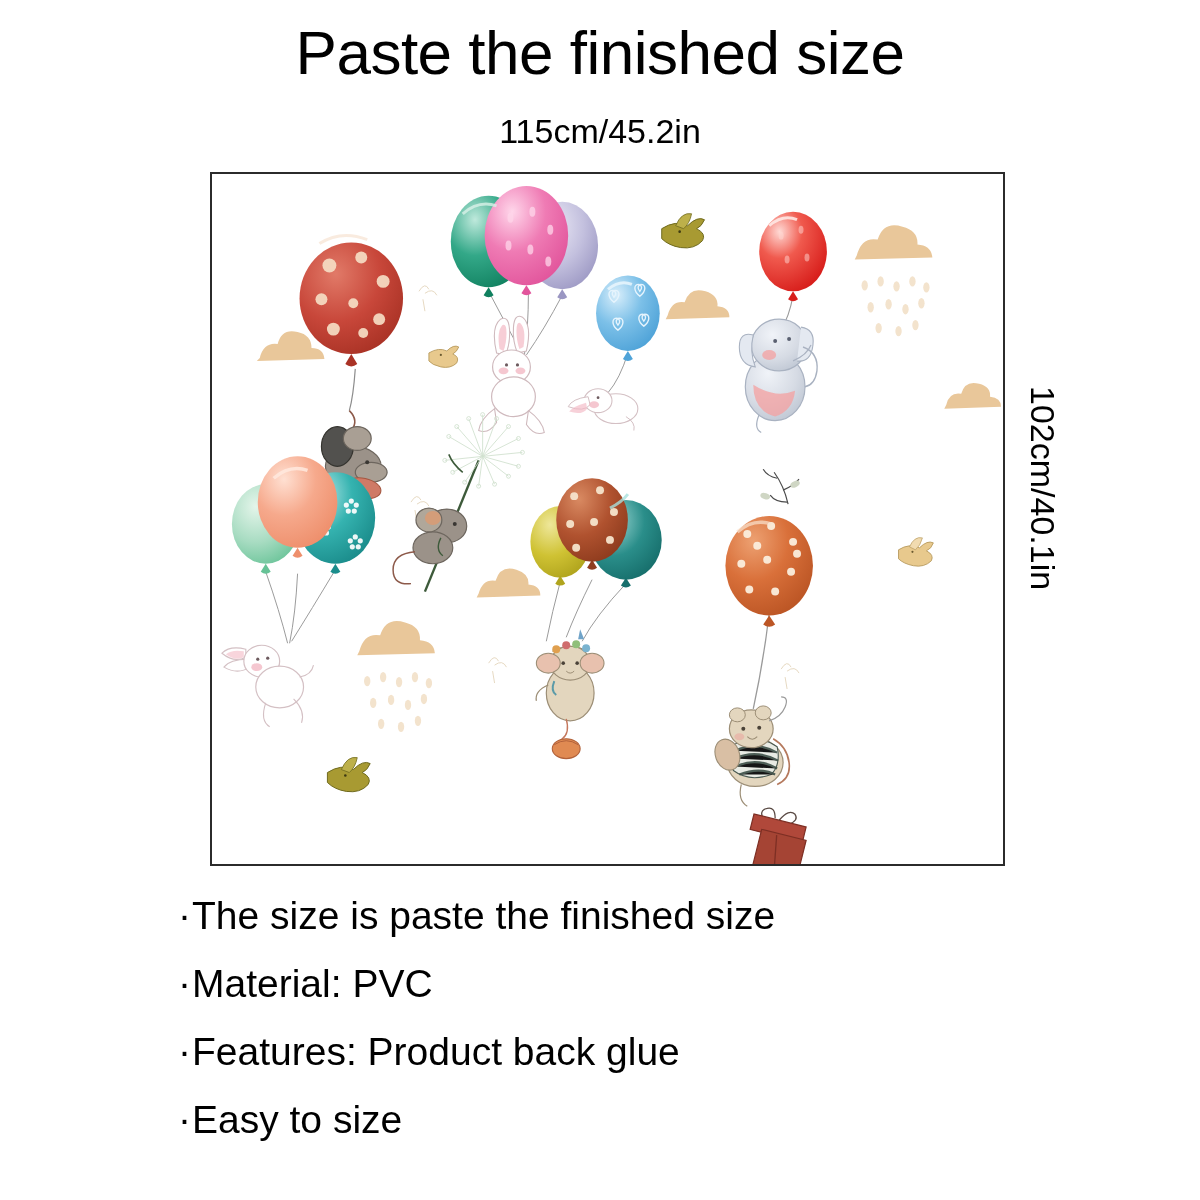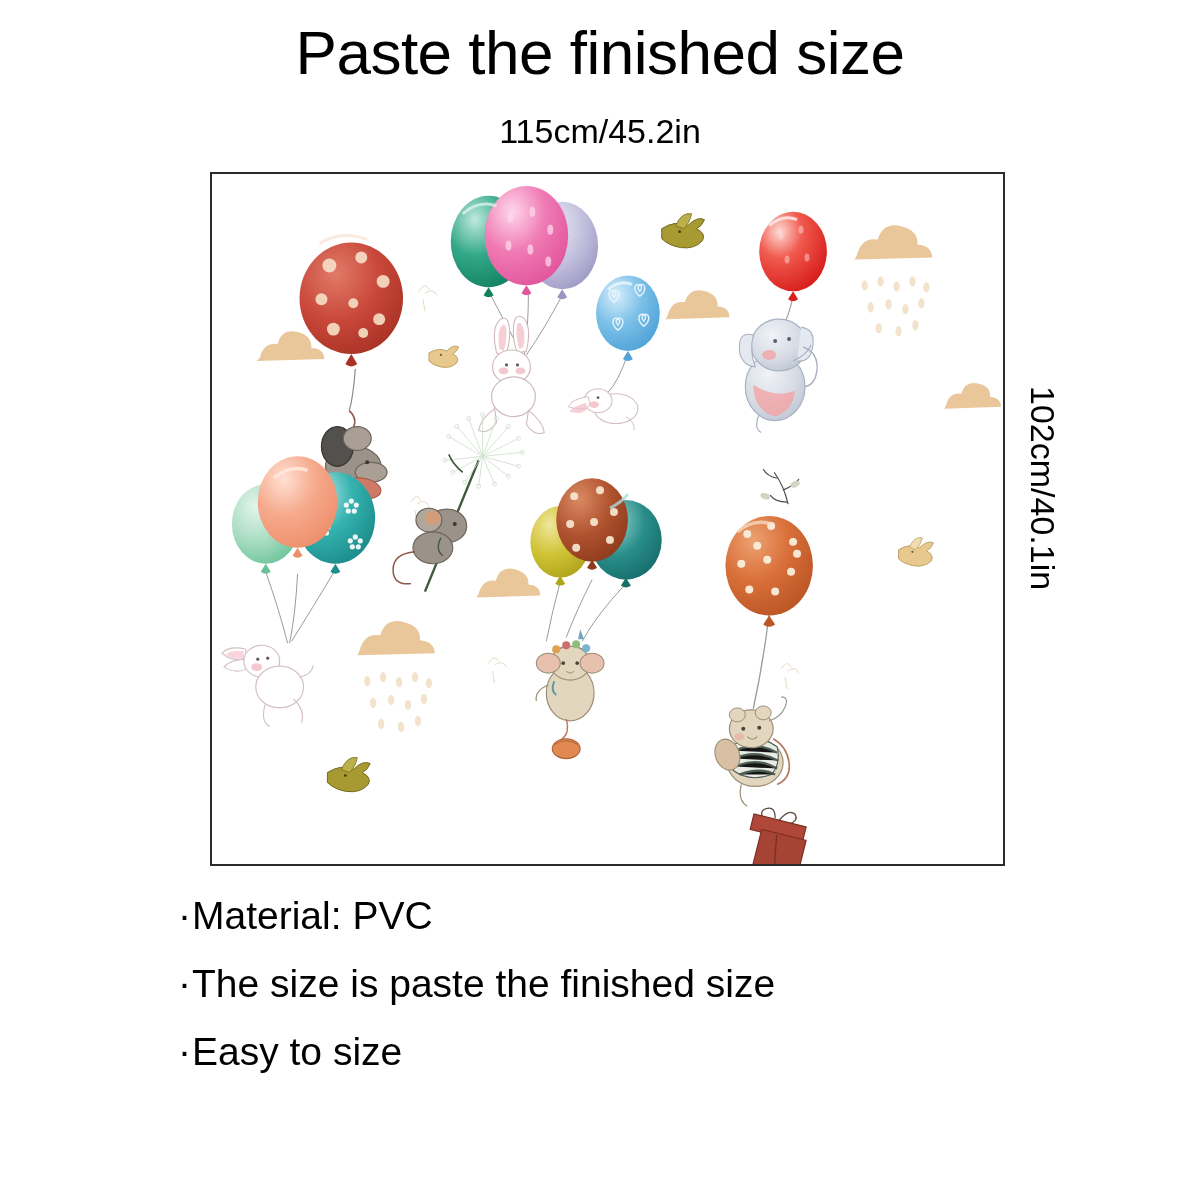--- a/index.html
+++ b/index.html
@@ -564,21 +564,24 @@
       </g>
     </g>
 
   </svg>
 </div>
 
 <div id="height-label">102cm/40.1in</div>
 
 <div id="bullets">
   <div class="bullet">
+    <span class="dot">·</span><span>The size is paste the finished size</span>
+  </div>
+  <div class="bullet">
     <span class="dot">·</span><span>Material: PVC</span>
   </div>
   <div class="bullet">
-    <span class="dot">·</span><span>The size is paste the finished size</span>
+    <span class="dot">·</span><span>Features: Product back glue</span>
   </div>
   <div class="bullet">
     <span class="dot">·</span><span>Easy to size</span>
   </div>
 </div>
 
 </body></html>

